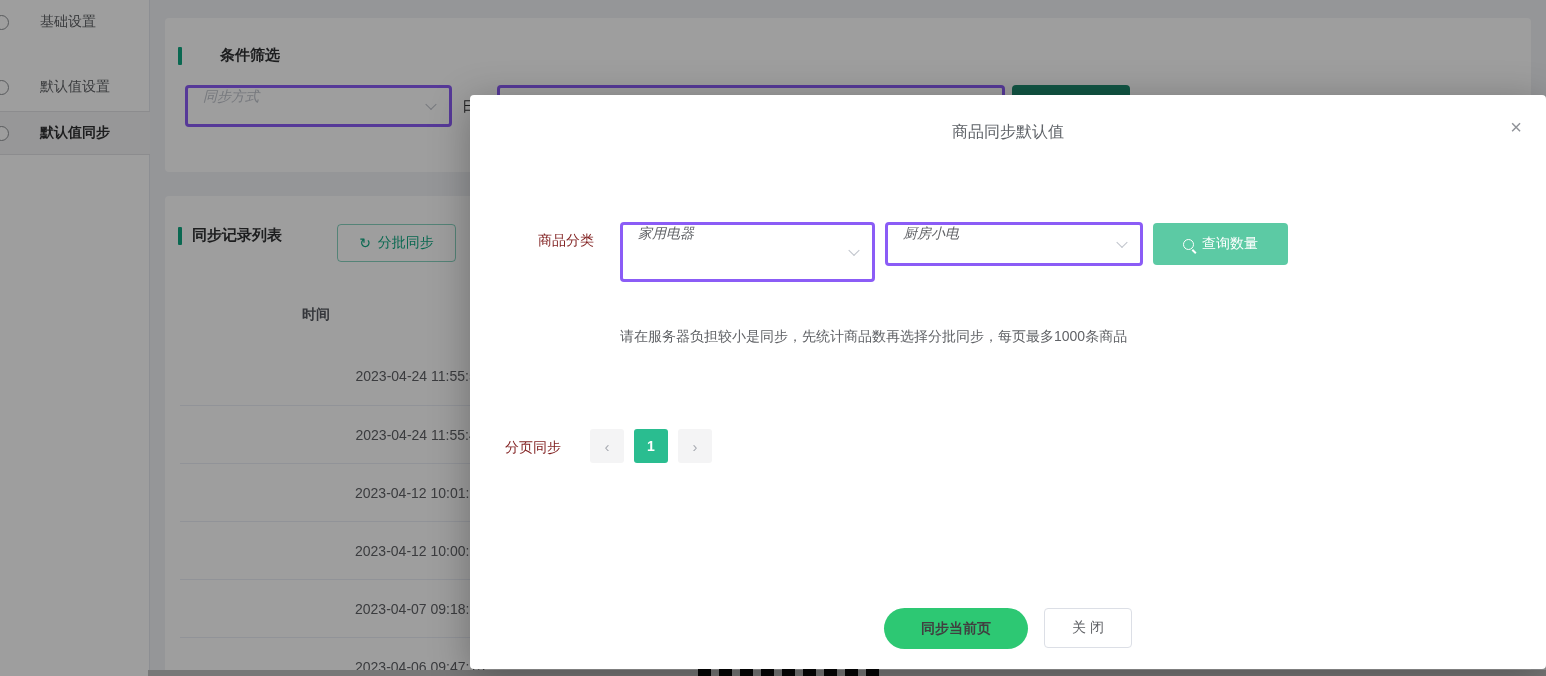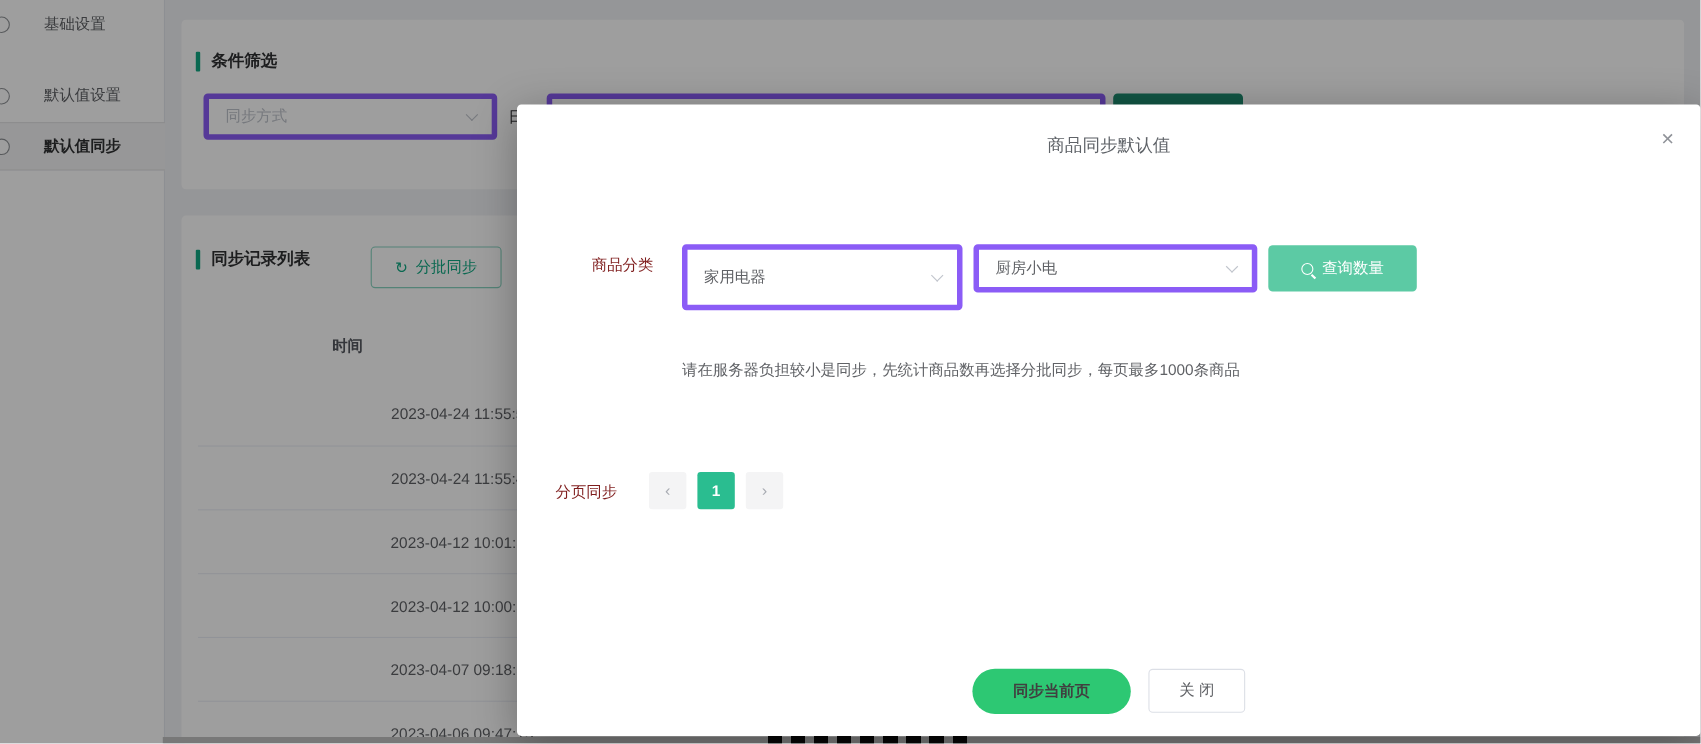--- a/index.html
+++ b/index.html
@@ -13,21 +13,21 @@
   .side-item .radio { position:absolute; left:-6px; width:15px; height:15px; border:1.5px solid #8f9296; border-radius:50%; background:#fff; }
   .side-item .lbl { margin-left:40px; white-space:nowrap; }
   .side-item.active { background:#f4f4f5; border-top:1px solid #e3e3e5; border-bottom:1px solid #e3e3e5; }
   .side-item.active .lbl { font-weight:bold; color:#303133; }
 
   .card { position:absolute; background:#fff; border-radius:4px; z-index:1; }
   .sec-head { position:absolute; display:flex; align-items:center; }
   .sec-bar { width:4px; height:18px; background:#11a983; border-radius:1px; margin-right:10px; }
   .sec-title { font-size:15px; font-weight:bold; color:#303133; }
 
-  .box { position:absolute; background:#fff; border:5px solid #8b5cf6; border-radius:4px; display:flex; align-items:center; padding:0 15px; font-size:14px; color:#606266; }
+  .box { position:absolute; background:#fff; border:3px solid #8b5cf6; border-radius:4px; display:flex; align-items:flex-start; padding:0 15px; font-size:14px; color:#606266;font-style:italic; }
   .placeholder { color:#bfc3cb; }
   .chev { position:absolute; right:14px; top:50%; width:8px; height:8px; border-right:1.5px solid #c0c4cc; border-bottom:1.5px solid #c0c4cc; transform:translateY(-70%) rotate(45deg); }
 
   .teal-btn-bg { position:absolute; background:#1d8a6e; border-radius:4px; z-index:1; }
 
   .batch-btn { position:absolute; display:flex; align-items:center; justify-content:center; gap:7px; border:1px solid rgba(17,169,131,.5); border-radius:4px; color:#11a983; font-size:14px; background:transparent; cursor:pointer; }
 
   .th-time { position:absolute; font-size:14px; font-weight:bold; color:#55585f; }
   .t-row { position:absolute; left:180px; width:480px; height:58px; display:flex; align-items:center; justify-content:center; font-size:14px; color:#606266; border-top:1px solid #ebeef5; }
   .t-row:first-of-type { border-top:none; }
@@ -75,21 +75,21 @@
       <span class="radio"></span>
       <span class="lbl">默认值设置</span>
     </div>
     <div class="side-item active" style="top:111px;">
       <span class="radio"></span>
       <span class="lbl">默认值同步</span>
     </div>
   </div>
 
   <div class="card" style="left:165px; top:18px; width:1366px; height:154px;">
-    <div class="sec-head" style="left:13px; top:28px;">
+    <div class="sec-head" style="left:13px; top:28px;gap:28px;">
       <span class="sec-bar"></span>
       <span class="sec-title">条件筛选</span>
     </div>
   </div>
   <div class="box" style="left:185px; top:85px; width:267px; height:42px; z-index:1;">
     <span class="placeholder">同步方式</span>
     <span class="chev"></span>
   </div>
   <span class="frag-label" style="left:462px; top:98px;">日期</span>
   <div class="box" style="left:497px; top:85px; width:508px; height:42px; z-index:1;"></div>

